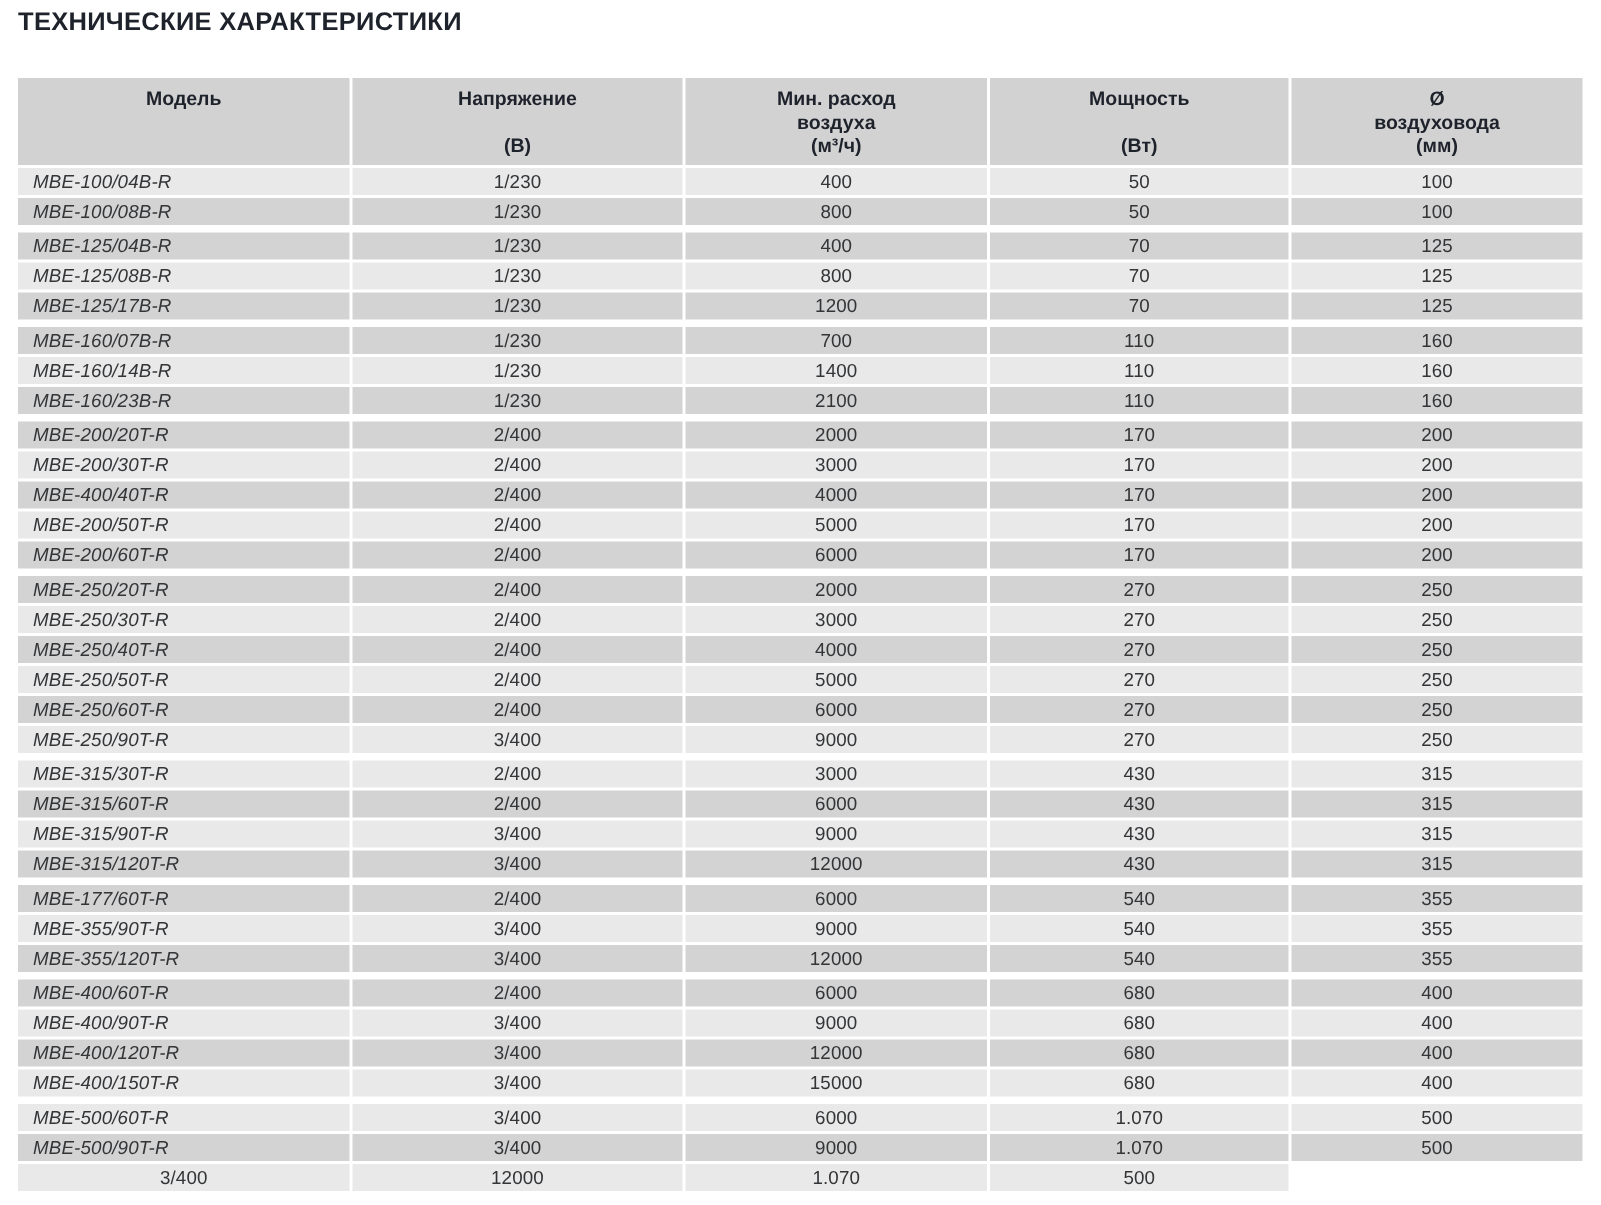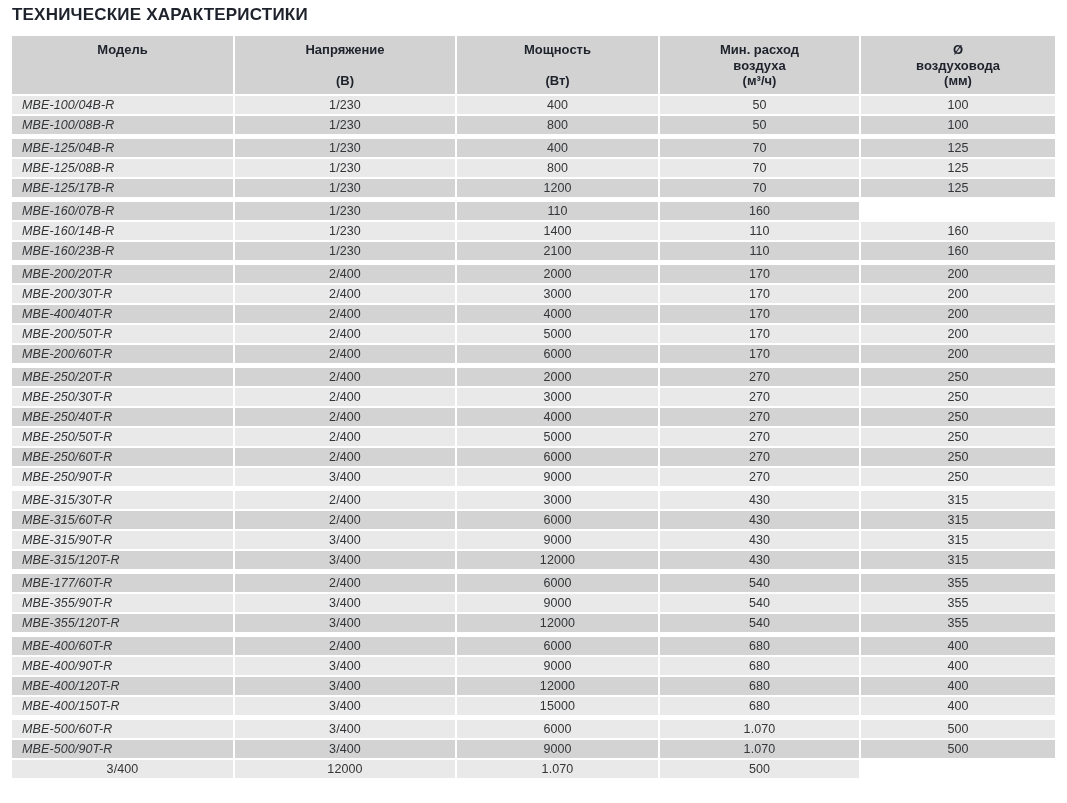--- a/index.html
+++ b/index.html
@@ -13,21 +13,21 @@
   * { box-sizing: border-box; }
   html, body {
     margin: 0; padding: 0;
     width: 1067px; height: 803px;
     background: var(--page-bg);
     font-family: "Liberation Sans", sans-serif;
     overflow: hidden;
   }
   .page { padding: 5px 12px 0 12px; }
   .page-title {
-    margin: 0 0 11px 0;
+    margin: 0 0 27px 0;
     font-size: 17px;
     font-weight: bold;
     letter-spacing: 0.2px;
     color: var(--title-text);
   }
   .grid {
     display: grid;
     grid-template-columns: 221px 220px 201px 199px 194px;
     column-gap: 2px;
   }
@@ -77,27 +77,27 @@
   <div class="table">
     <div class="grid header-row" id="header-row">
         <div class="header-cell single">
           <span>Модель</span>
         </div>
         <div class="header-cell">
           <span>Напряжение</span>
           <span>(В)</span>
         </div>
         <div class="header-cell">
-          <span>Мощность</span>
-          <span>(Вт)</span>
-        </div>
-        <div class="header-cell">
           <span>Мин. расход</span>
           <span>воздуха</span>
           <span>(м³/ч)</span>
+        </div>
+        <div class="header-cell">
+          <span>Мощность</span>
+          <span>(Вт)</span>
         </div>
         <div class="header-cell">
           <span>Ø</span>
           <span>воздуховода</span>
           <span>(мм)</span>
         </div>
       </div>
     <div id="groups">
         <div class="group">
           <div class="grid row light">
@@ -135,20 +135,21 @@
             <div class="cell">1/230</div>
             <div class="cell">1200</div>
             <div class="cell">70</div>
             <div class="cell">125</div>
           </div>
         </div>
         <div class="group">
           <div class="grid row dark">
             <div class="cell model">MBE-160/07B-R</div>
             <div class="cell">1/230</div>
+            <div class="cell">700</div>
             <div class="cell">110</div>
             <div class="cell">160</div>
           </div>
           <div class="grid row light">
             <div class="cell model">MBE-160/14B-R</div>
             <div class="cell">1/230</div>
             <div class="cell">1400</div>
             <div class="cell">110</div>
             <div class="cell">160</div>
           </div>

